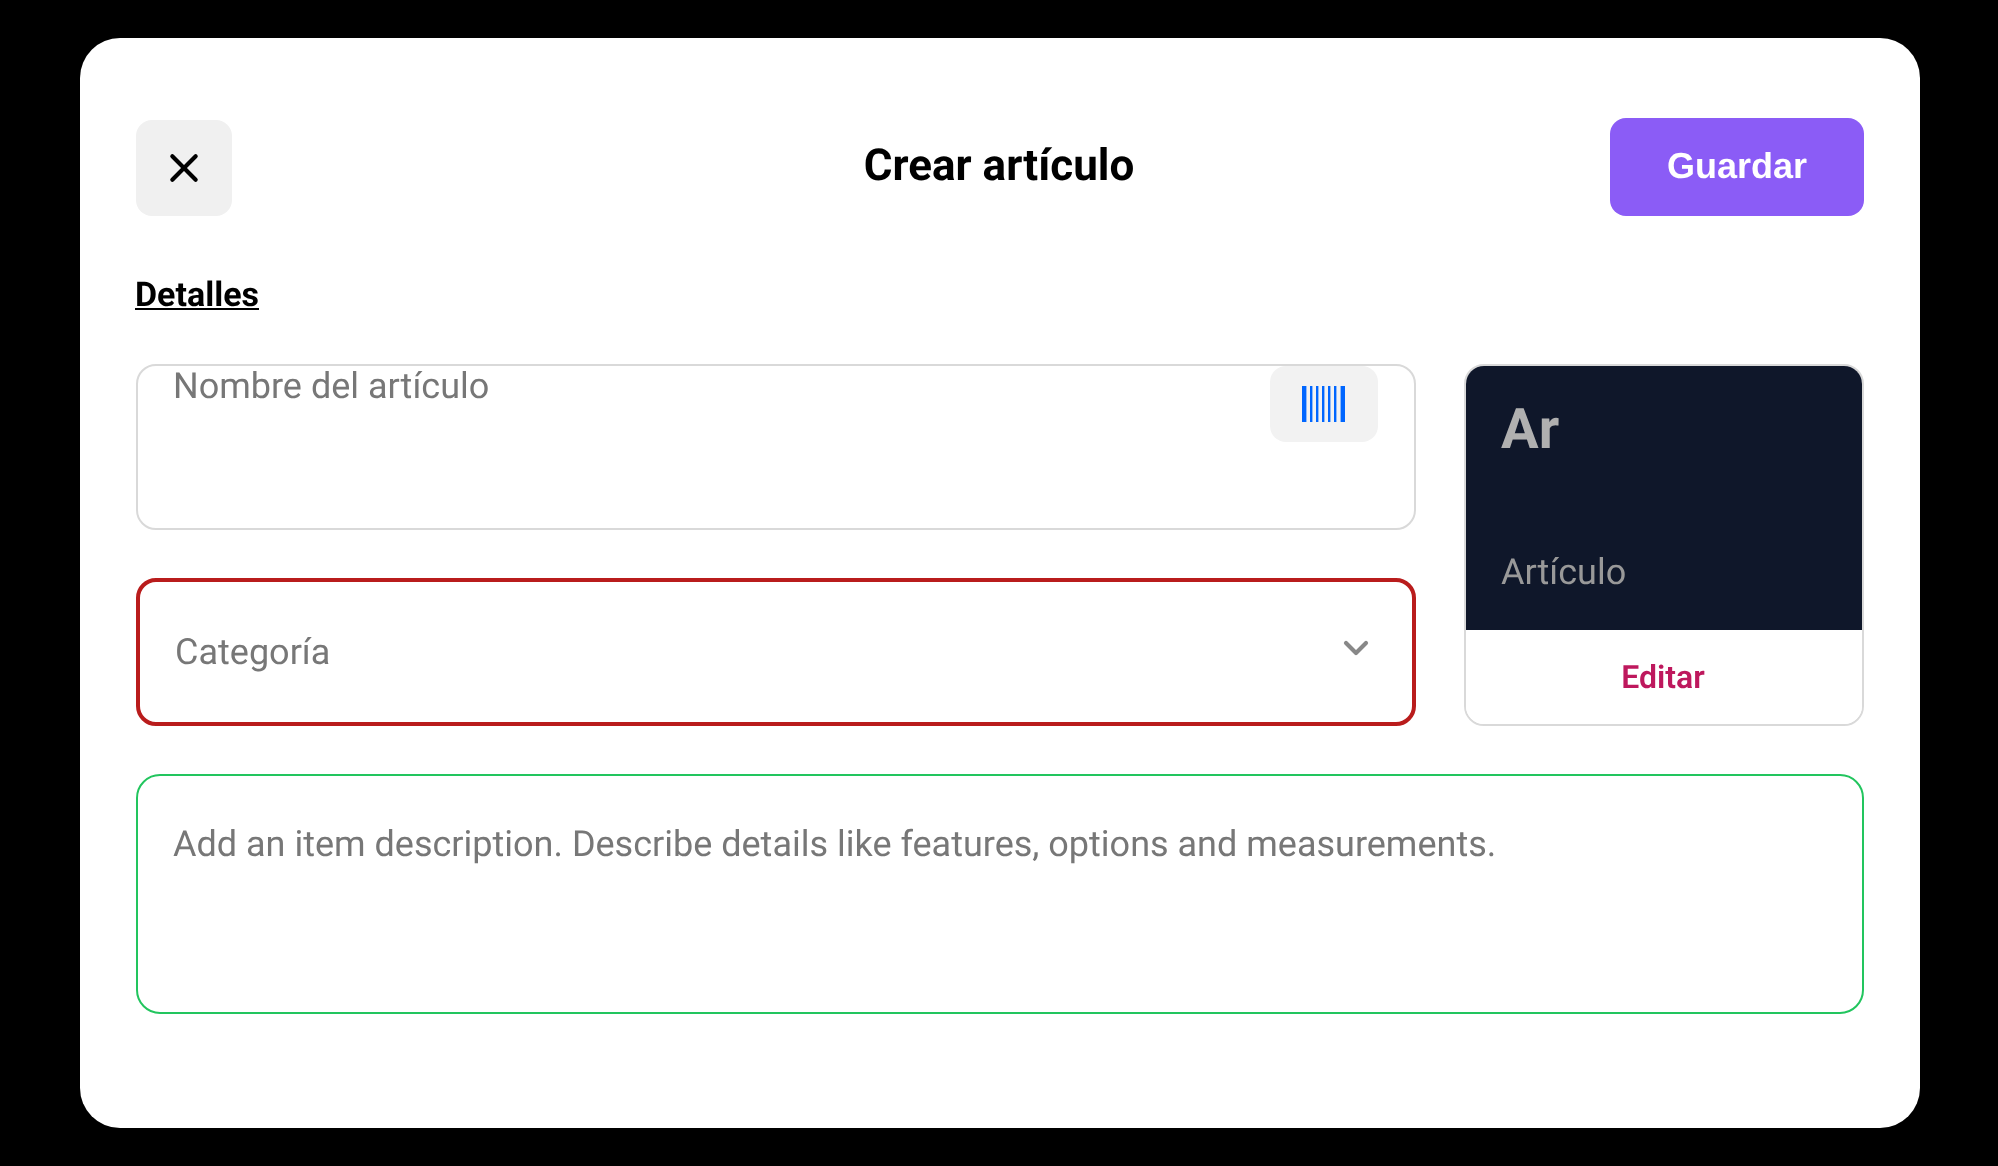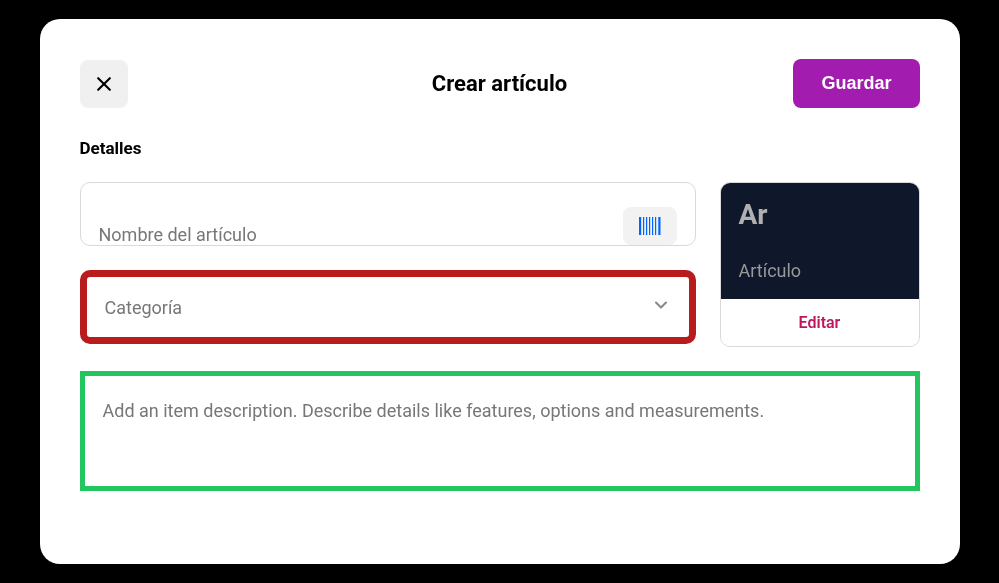--- a/index.html
+++ b/index.html
@@ -16,21 +16,21 @@
       display: flex;
       align-items: center;
       justify-content: center;
     }
 
     .card {
       background: #fff;
       border-radius: 20px;
       width: 920px;
       height: 545px;
-      padding: 40px 40px;
+      padding: 40px 28px;
       position: relative;
       overflow: hidden;
     }
 
     .header {
       display: flex;
       align-items: center;
       justify-content: space-between;
       margin-bottom: 30px;
     }
@@ -55,57 +55,58 @@
     .title {
       font-size: 22px;
       font-weight: 700;
       color: #000;
       position: absolute;
       left: 50%;
       transform: translateX(-50%);
     }
 
     .save-btn {
-      background: #a21caf;
+      background: #8b5cf6;
       color: #fff;
       border: none;
       border-radius: 8px;
       padding: 14px 28px;
       font-size: 18px;
       font-weight: 600;
       cursor: pointer;
     }
 
     .section-label {
       font-size: 17px;
       font-weight: 700;
       color: #000;
       margin-bottom: 24px;
+      text-decoration: underline;
     }
 
     .row {
       display: flex;
       gap: 24px;
       margin-bottom: 24px;
     }
 
     .left-col {
       flex: 1;
       display: flex;
       flex-direction: column;
       gap: 24px;
     }
 
     .input-wrapper {
       position: relative;
       border: 1px solid #d9d9d9;
       border-radius: 10px;
-      height: 64px;
-      display: flex;
-      align-items: flex-end;
+      height: 83px;
+      display: flex;
+      align-items: flex-start;
       padding: 0 18px;
     }
 
     .input-label {
       font-size: 18px;
       color: #777;
       flex: 1;
     }
 
     .auto-create-btn {
@@ -123,21 +124,21 @@
     }
 
     .auto-create-btn .icon {
       color: #0066ff;
       display: flex;
       align-items: center;
     }
 
     .select-wrapper {
       position: relative;
-      border: 7px solid #b91c1c;
+      border: 2px solid #b91c1c;
       border-radius: 10px;
       height: 74px;
       display: flex;
       align-items: center;
       padding: 0 18px;
       cursor: pointer;
     }
 
     .select-label {
       font-size: 18px;
@@ -185,22 +186,22 @@
       text-align: center;
       padding: 14px 0;
       color: #be185d;
       font-size: 16px;
       font-weight: 600;
       cursor: pointer;
       background: #fff;
     }
 
     .textarea-wrapper {
-      border: 5px solid #22c55e;
-      border-radius: 0;
+      border: 1px solid #22c55e;
+      border-radius: 12px;
       padding: 22px 18px;
       min-height: 120px;
     }
 
     .textarea-placeholder {
       font-size: 18px;
       color: #777;
       line-height: 1.4;
     }
   </style>

